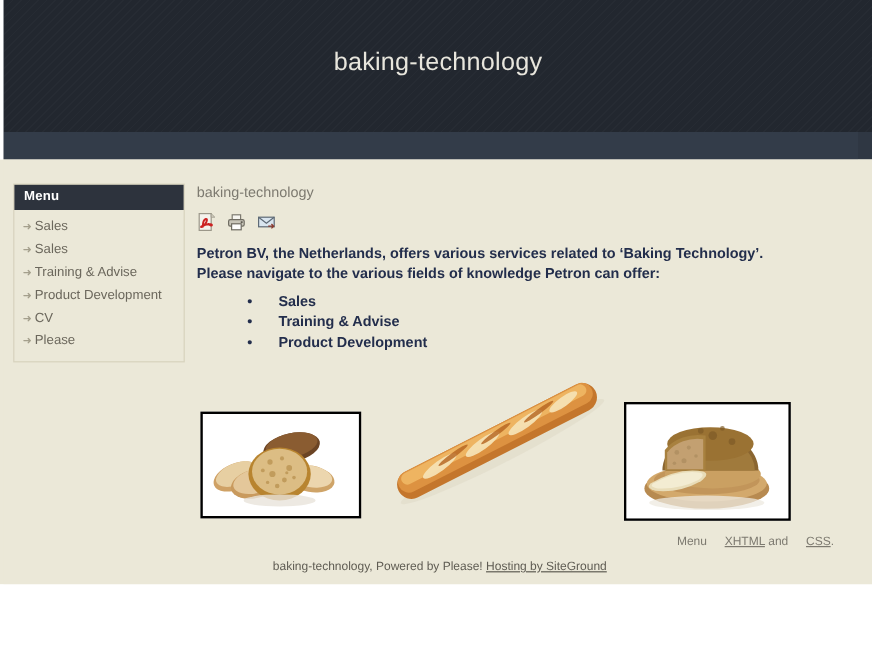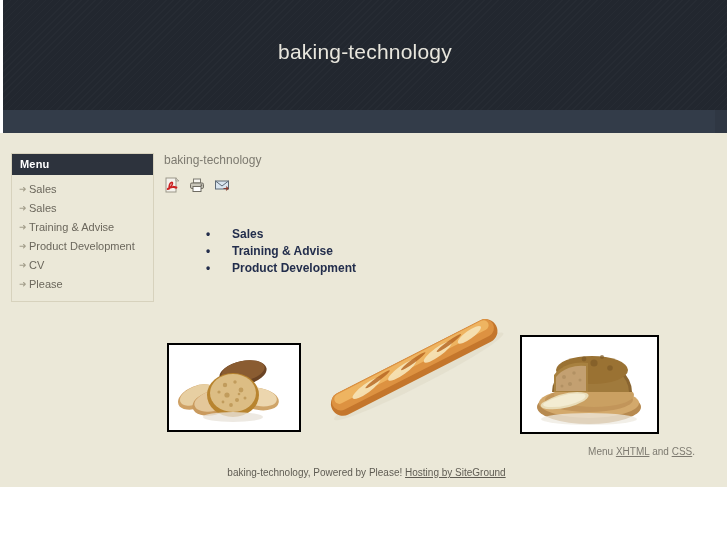--- a/index.html
+++ b/index.html
@@ -234,20 +234,21 @@
   #valid-line {
     position: absolute;
     right: 32px;
     top: 313px;
     font-size: 10px;
     color: #7d7a70;
   }
   #valid-line a {
     color: #7d7a70;
     text-decoration: underline;
+    margin-left: 12px;
   }
   #footer-credit {
     position: absolute;
     left: 0;
     top: 334px;
     width: 727px;
     text-align: center;
     font-size: 10px;
     color: #5f5c53;
   }
@@ -349,21 +350,22 @@
           <a href="#" class="icon-btn">
             <svg width="16" height="16" viewBox="0 0 16 16">
               <rect x="1.5" y="4" width="13" height="8" fill="#d9e5ef" stroke="#5e6a76" stroke-width="1"></rect>
               <path d="M1.5 4 L8 9 L14.5 4" fill="none" stroke="#5e6a76" stroke-width="1"></path>
               <path d="M9.5 11.5 L14 11.5 M12.2 9.7 L14 11.5 L12.2 13.3" fill="none" stroke="#8a3b2f" stroke-width="1.1"></path>
             </svg>
           </a>
         </div>
 
         <div id="intro">
-          <br>
+          <span>Petron BV, the Netherlands, offers various services related to ‘Baking Technology’.</span><br>
+          <span>Please navigate to the various fields of knowledge Petron can offer:</span>
         </div>
 
         <ul class="services">
           <li>
             <span class="bullet">•</span>
             <span>Sales</span>
           </li>
           <li>
             <span class="bullet">•</span>
             <span>Training &amp; Advise</span>

